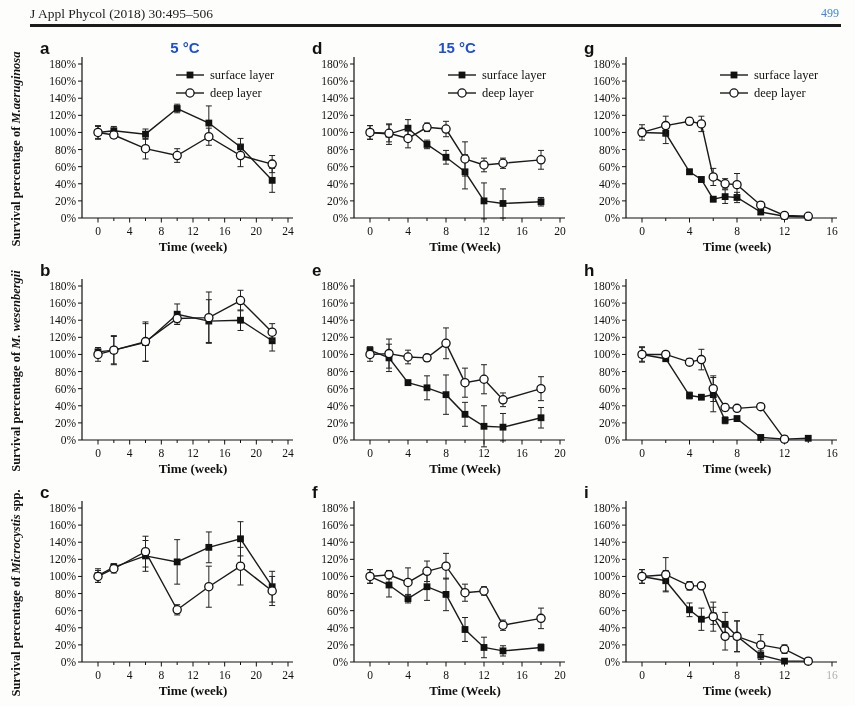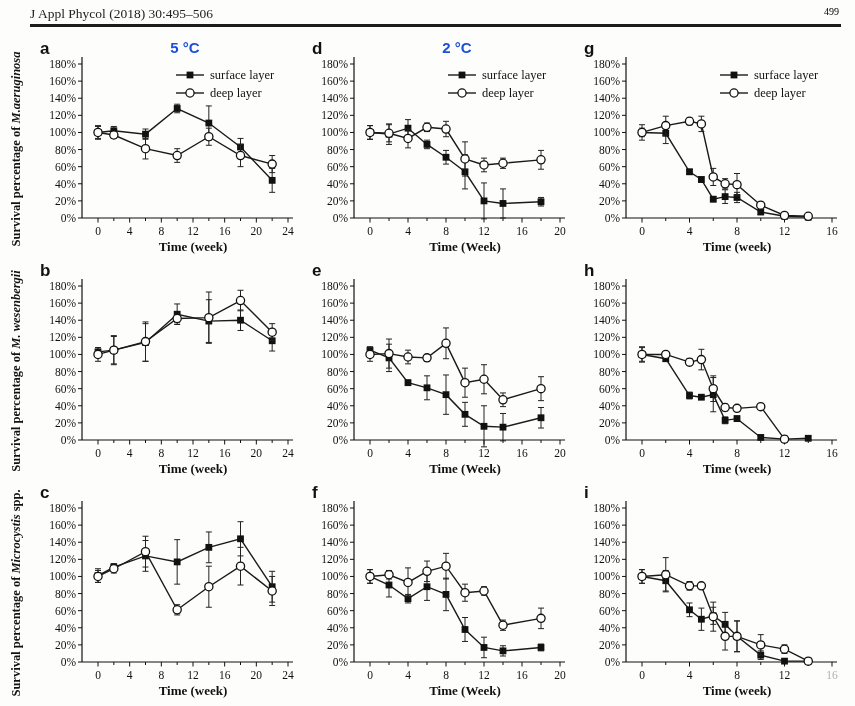--- a/index.html
+++ b/index.html
@@ -1,19 +1,19 @@
 <!DOCTYPE html>
 <html><head>
 <meta charset="utf-8">
 <style>
   html,body{margin:0;padding:0;background:#fff;}
   .page{position:relative;width:855px;height:706px;background:#fdfdfc;overflow:hidden;
         font-family:"Liberation Serif",serif;color:#1a1a1a;}
   .hdr-journal{position:absolute;left:30px;top:6px;font-size:13.5px;color:#222;}
-  .hdr-page{position:absolute;right:16px;top:6px;font-size:10px;color:#000000;}
+  .hdr-page{position:absolute;right:16px;top:6px;font-size:12px;color:#3b82f6;}
   .hdr-rule{position:absolute;left:30px;right:14px;top:24px;height:3px;background:#1c1c1c;}
   .row-label{position:absolute;left:16px;transform:translate(-50%,-50%) rotate(-90deg);
              white-space:nowrap;font-weight:bold;font-size:12.5px;color:#111;}
   .row-label .sp{font-style:italic;}
   .grid{position:absolute;left:28px;top:38px;display:grid;
         grid-template-columns:272px 272px 272px;grid-auto-rows:222px;}
   .cell{position:relative;width:272px;height:222px;}
   .panel-letter{position:absolute;left:12px;top:1px;font-family:"Liberation Sans",sans-serif;
                 font-weight:bold;font-size:17px;color:#111;}
   .panel-title{position:absolute;left:54px;top:1px;width:206px;text-align:center;
@@ -158,21 +158,21 @@
           <line x1="148" y1="37" x2="176" y2="37" class="dline"></line>
           <rect x="158.6" y="33.6" width="6.8" height="6.8" class="msq"></rect>
           <text x="182" y="41" class="legendtxt" text-anchor="start">surface layer</text>
           <line x1="148" y1="55" x2="176" y2="55" class="dline"></line>
           <circle cx="162" cy="55" r="4.1" class="mci"></circle>
           <text x="182" y="59" class="legendtxt" text-anchor="start">deep layer</text>
         </svg>
     </div>
     <div class="cell">
       <div class="panel-letter">d</div>
-      <div class="panel-title">2 °C</div>
+      <div class="panel-title">15 °C</div>
       <svg class="chart" width="272" height="222">
           <line x1="54" y1="19" x2="54" y2="180" class="spine"></line>
           <line x1="54" y1="180" x2="265" y2="180" class="spine"></line>
           <line x1="50" y1="180" x2="54" y2="180" class="mticks"></line>
           <text x="48" y="184" class="tick" text-anchor="end">0%</text>
           <line x1="50" y1="162.88888888888889" x2="54" y2="162.88888888888889" class="mticks"></line>
           <text x="48" y="166.88888888888889" class="tick" text-anchor="end">20%</text>
           <line x1="50" y1="145.77777777777777" x2="54" y2="145.77777777777777" class="mticks"></line>
           <text x="48" y="149.77777777777777" class="tick" text-anchor="end">40%</text>
           <line x1="50" y1="128.66666666666669" x2="54" y2="128.66666666666669" class="mticks"></line>

